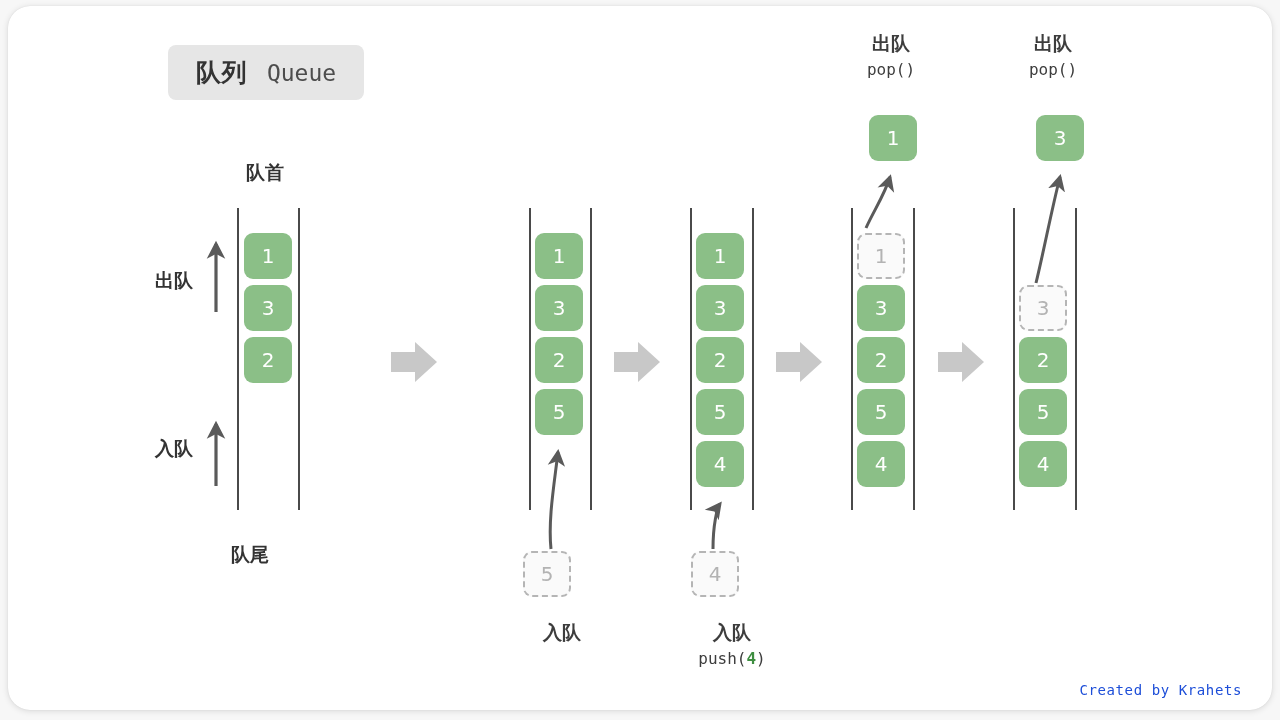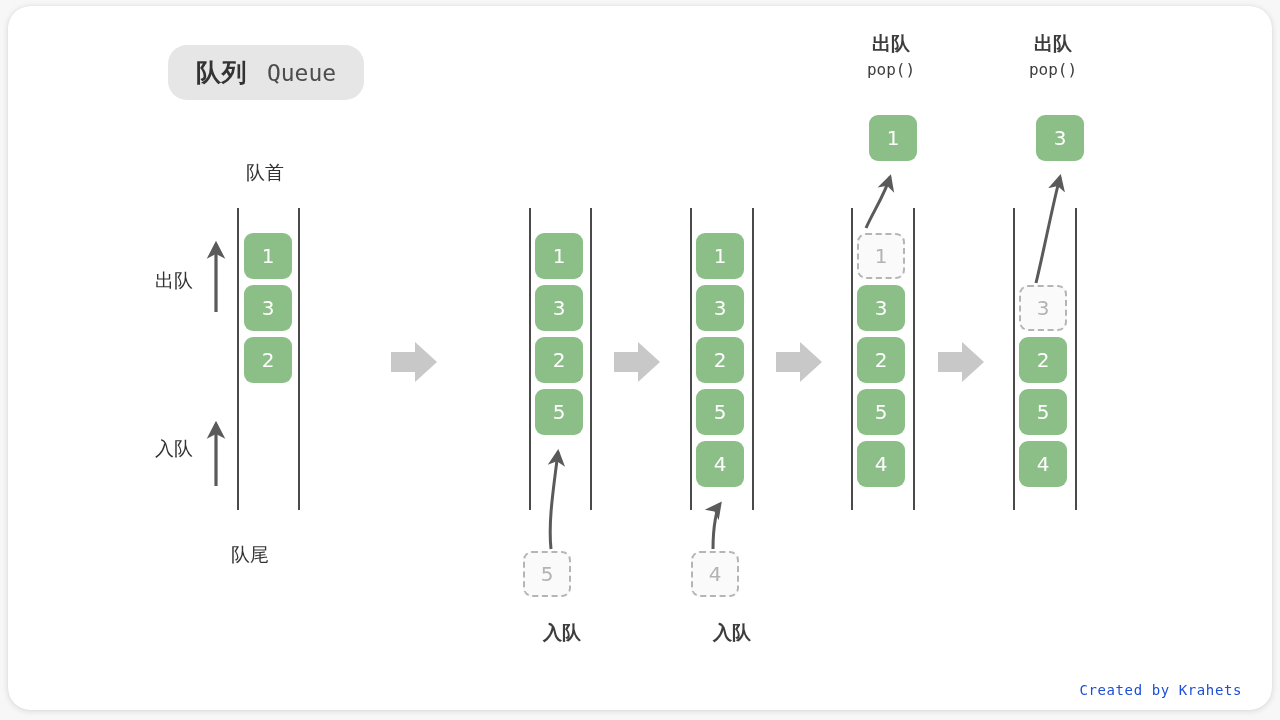--- a/index.html
+++ b/index.html
@@ -31,21 +31,21 @@
   }
 
   
   .title-chip {
     position: absolute;
     left: 168px;
     top: 45px;
     width: 196px;
     height: 55px;
     background: #e6e6e6;
-    border-radius: 19px;
+    border-radius: 8px;
     display: flex;
     align-items: center;
     justify-content: center;
     gap: 20px;
   }
   .title-cn {
     font-size: 25px;
     font-weight: bold;
     color: #333333;
     letter-spacing: .5px;
@@ -54,21 +54,21 @@
     font-family: "DejaVu Sans Mono", "Liberation Mono", monospace;
     font-size: 23px;
     color: #4d4d4d;
     text-align: right;
   }
 
   
   .cn-label {
     position: absolute;
     font-size: 19px;
-    font-weight: normal;
+    font-weight: bold;
     color: #333333;
     white-space: nowrap;
     padding-left: 9px;
   }
   .op-label {
     position: absolute;
     text-align: center;
     white-space: nowrap;
     line-height: 1.45;
   }
@@ -161,20 +161,21 @@
   <div class="op-label" style="left:973px; top:30px; width:160px;">
     <span class="cn">出队</span>
     <span class="code"><span>pop(</span><span class="arg"></span><span>)</span></span>
   </div>
 
   <div class="op-label" style="left:467px; top:619px; width:190px;">
     <span class="cn">入队</span>
   </div>
   <div class="op-label" style="left:637px; top:619px; width:190px;">
     <span class="cn">入队</span>
+    <span class="code"><span>push(</span><span class="arg">4</span><span>)</span></span>
   </div>
 
   <div>
     <div class="rail" style="left:237px; top:208px; height:302px;"></div>
     <div class="rail" style="left:298px; top:208px; height:302px;"></div>
     <div class="box solid" style="left:244px; top:233px;">1</div>
     <div class="box solid" style="left:244px; top:285px;">3</div>
     <div class="box solid" style="left:244px; top:337px;">2</div>
   </div>
 

